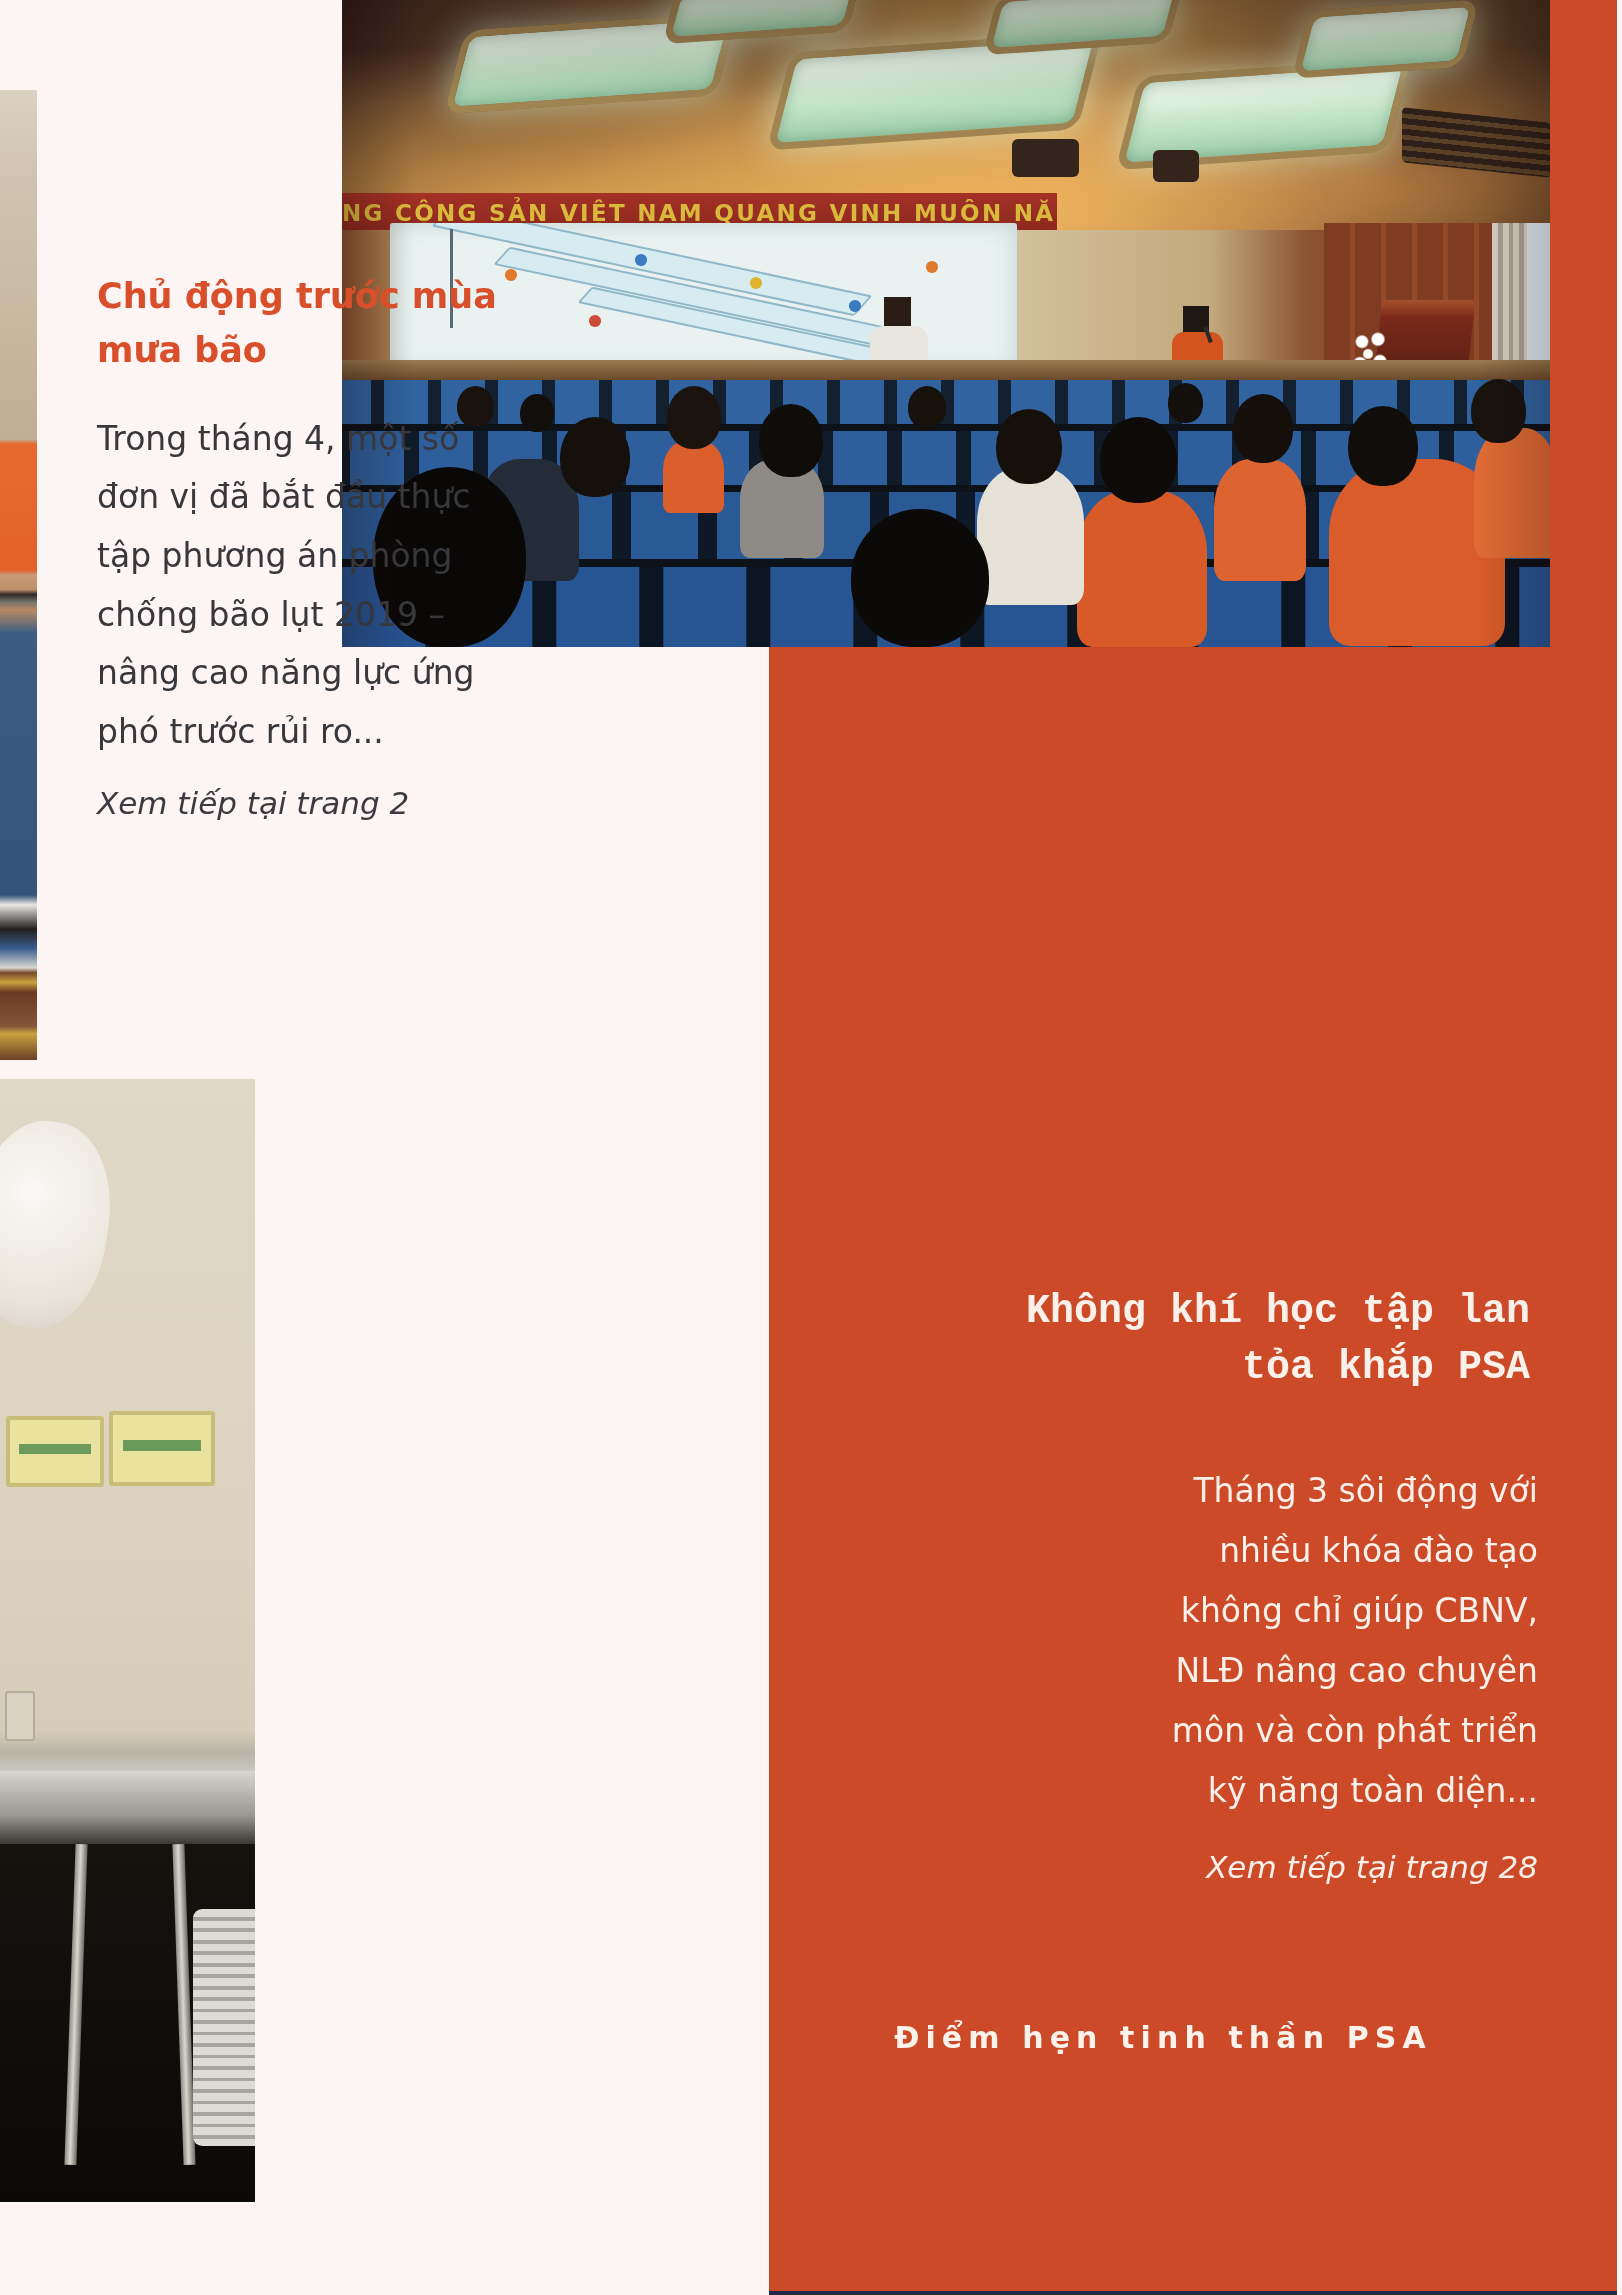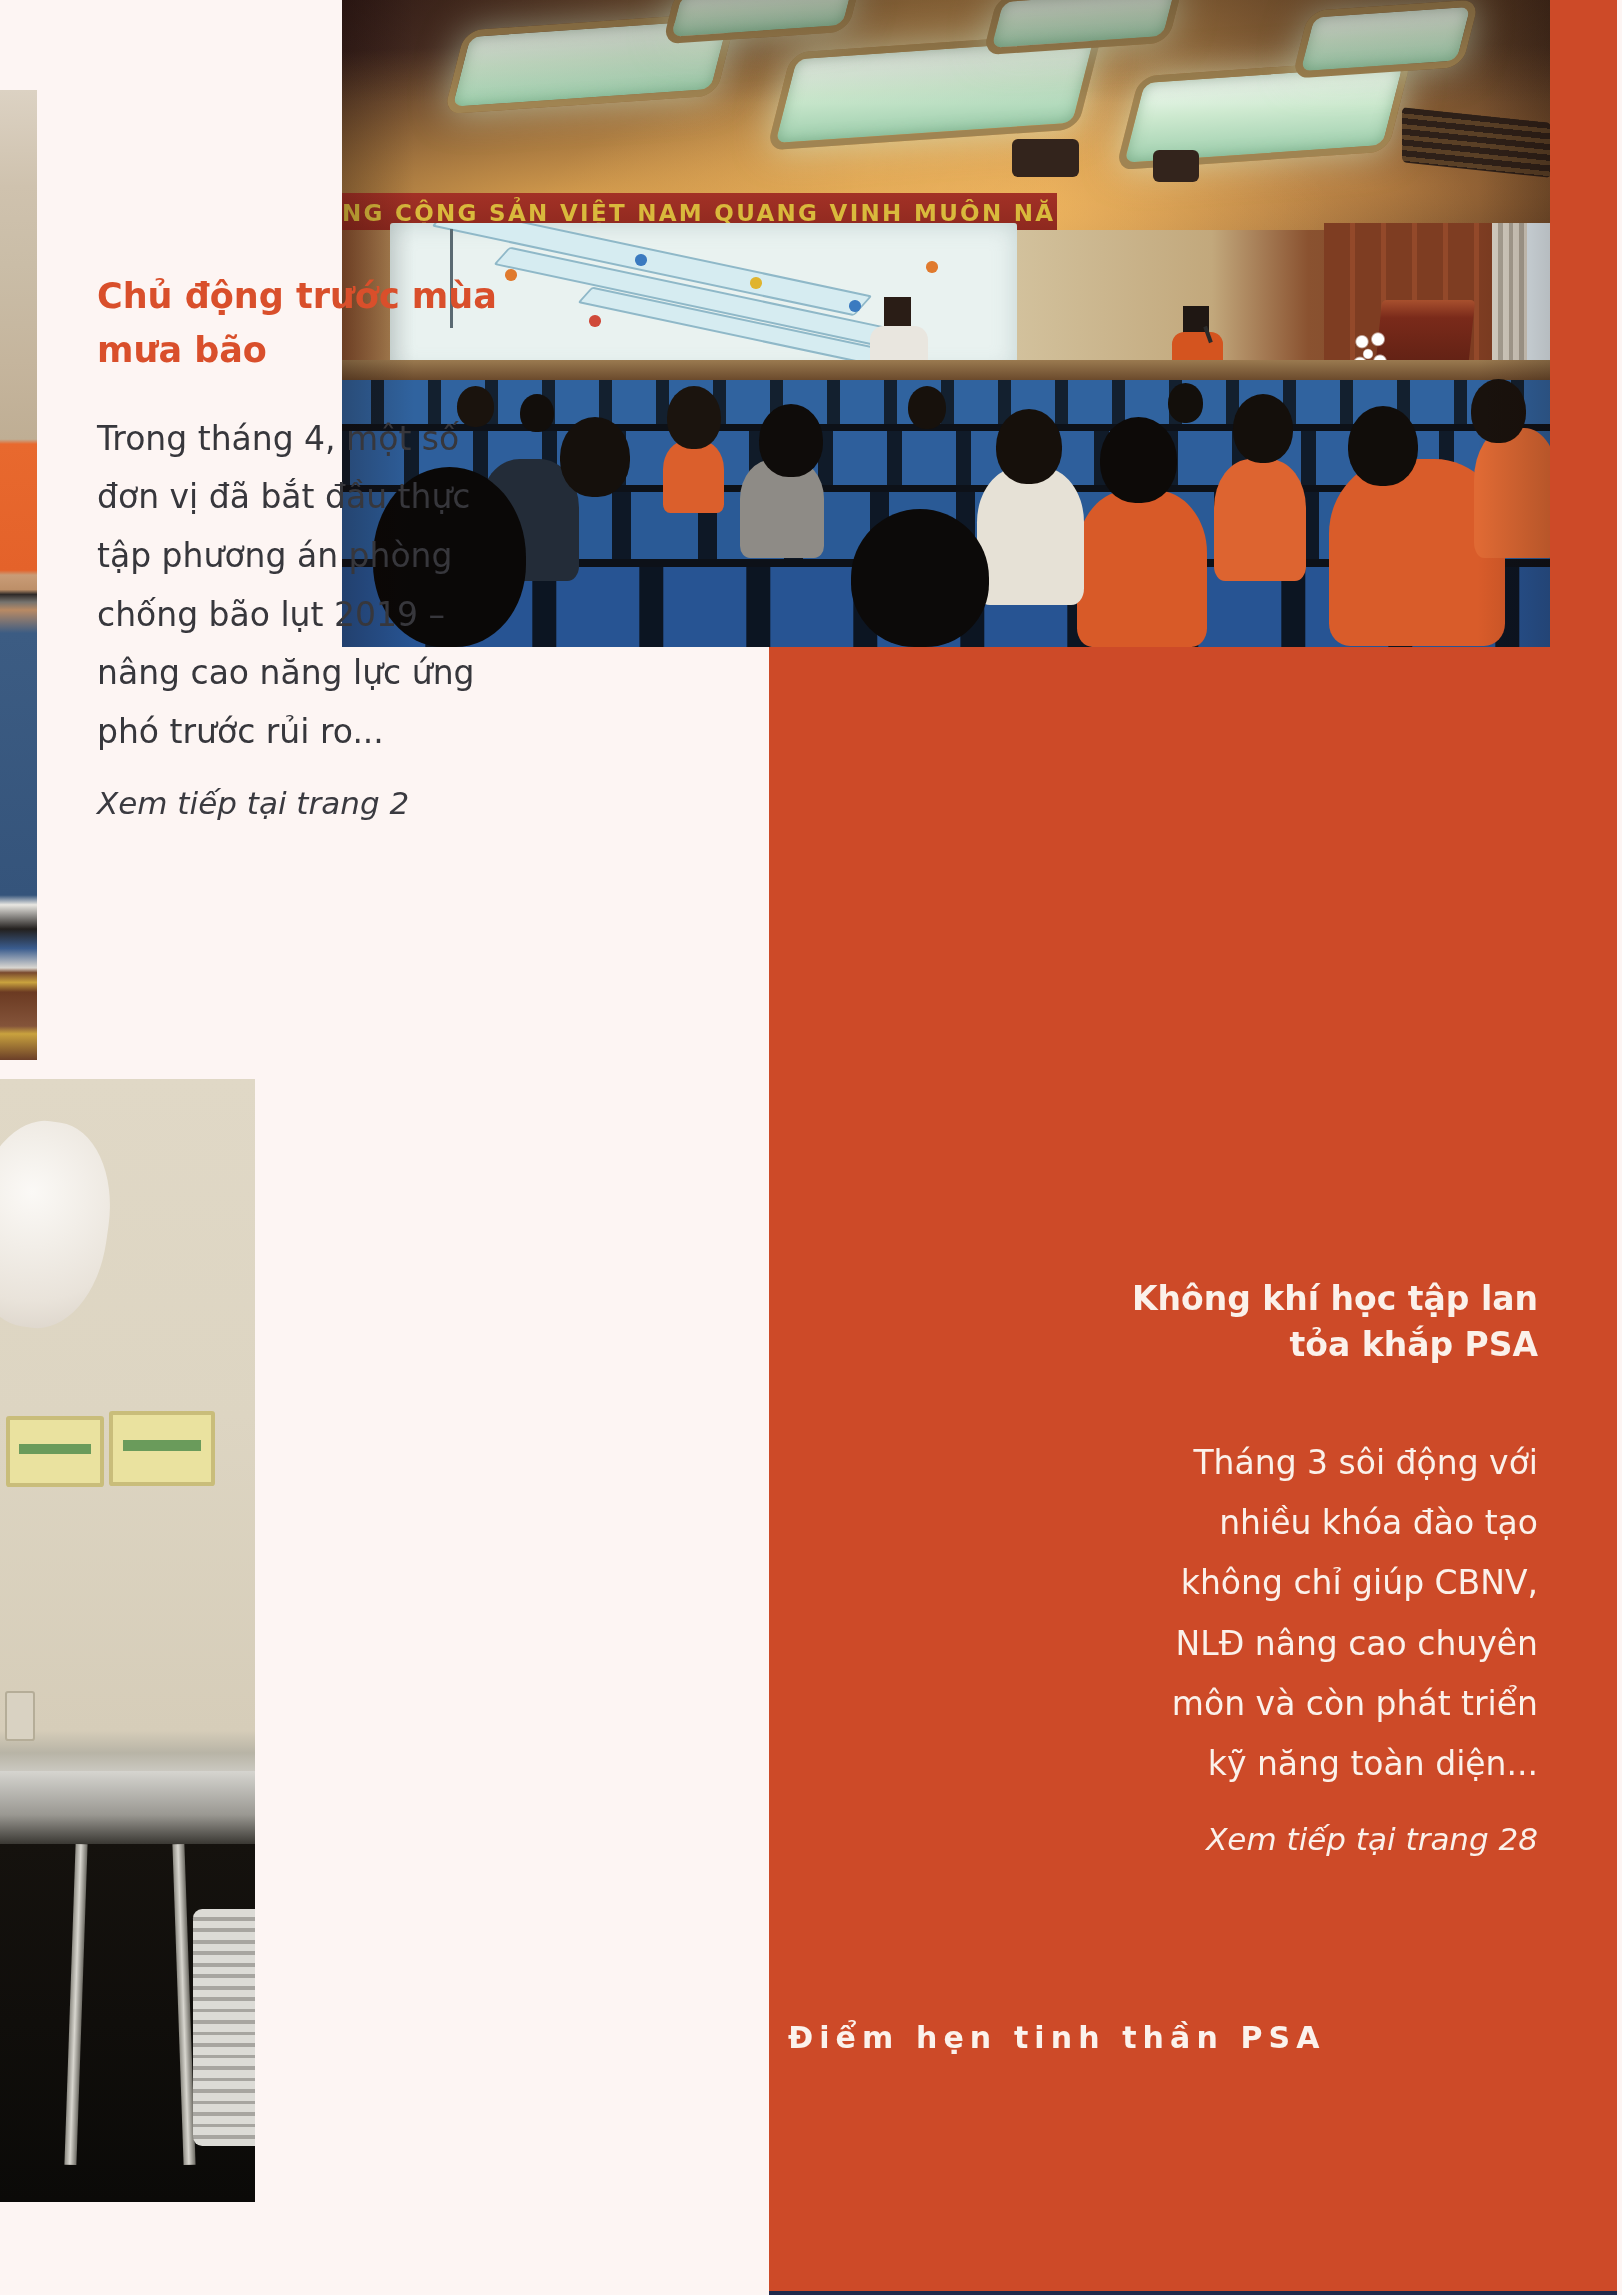--- a/index.html
+++ b/index.html
@@ -13,26 +13,26 @@
 
   
   .left-article{left:97px;top:269px;width:459px;color:#37373c;}
   .left-article h2{margin:0;font-size:35px;line-height:1.55;font-weight:bold;
                    color:#d94f2b;white-space:pre-line;}
   .left-article .body{margin:32px 0 0 0;font-size:33px;line-height:1.78;white-space:pre-line;}
   .left-article .more{margin:23px 0 0 0;font-size:31px;font-style:italic;color:#3a3a40;}
 
   
   .right-article{right:85px;top:1276px;width:536px;text-align:right;color:#fbf1ea;}
-  .right-article h3{margin:0;font-size:33px;line-height:1.4;font-weight:bold;white-space:pre-line;}
+  .right-article h3{margin:8px;font-size:40px;line-height:1.4;font-weight:bold;white-space:pre-line;font-family:Liberation Mono, monospace;}
   .right-article .body{margin:65px 0 0 0;font-size:33px;line-height:1.82;white-space:pre-line;}
   .right-article .more{margin:27.5px 0 0 0;font-size:31px;font-style:italic;}
 
   
-  .footer-block{right:85px;top:2020px;width:750px;text-align:left;color:#fbf2ec;}
+  .footer-block{right:85px;top:2020px;width:750px;text-align:center;color:#fbf2ec;}
   .footer-block .title{margin:0;font-size:30px;font-weight:bold;letter-spacing:6.1px;}
   .footer-block .tagline{margin:27.5px 0 0 0;font-size:24px;font-weight:bold;line-height:1.78;
                          letter-spacing:2.7px;white-space:pre-line;color:#f7ece5;}
 
   
   .photo-strip{left:0;top:90px;width:37px;height:970px;
     background:linear-gradient(180deg,
       #dcd2c3 0%,#cfc2ae 10%,#cabda7 18%,#c5b59d 28%,#bfae94 36%,
       #e8692e 36.5%,#e4622a 49.5%,
       #c99c77 50%,#bd8f68 51.5%,#2f2a28 52%,#76736e 52.8%,#b98a64 53.6%,

